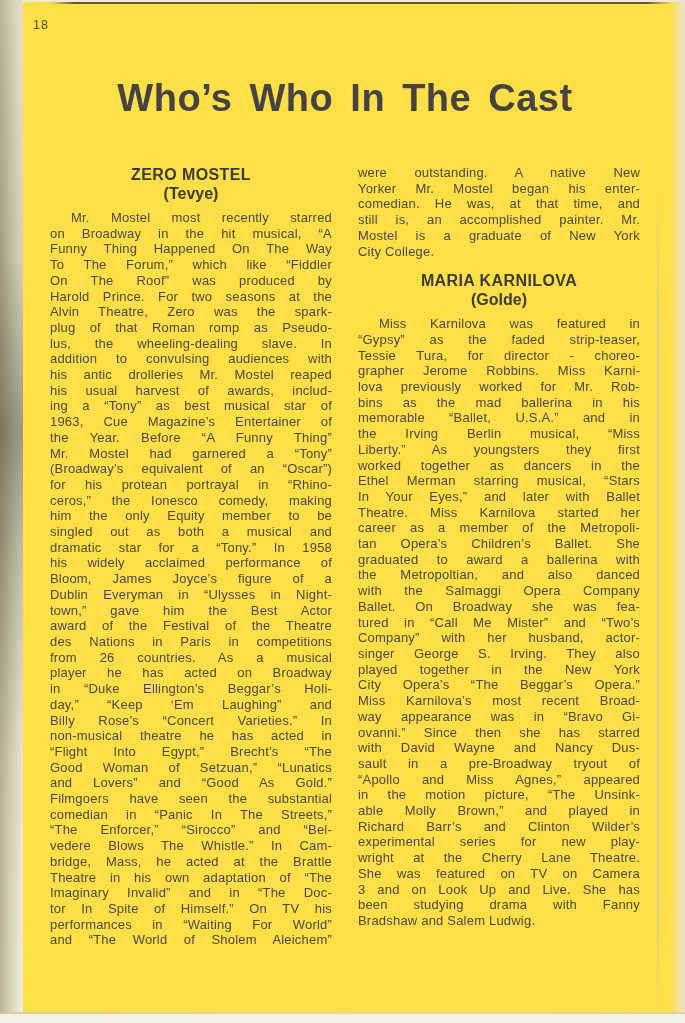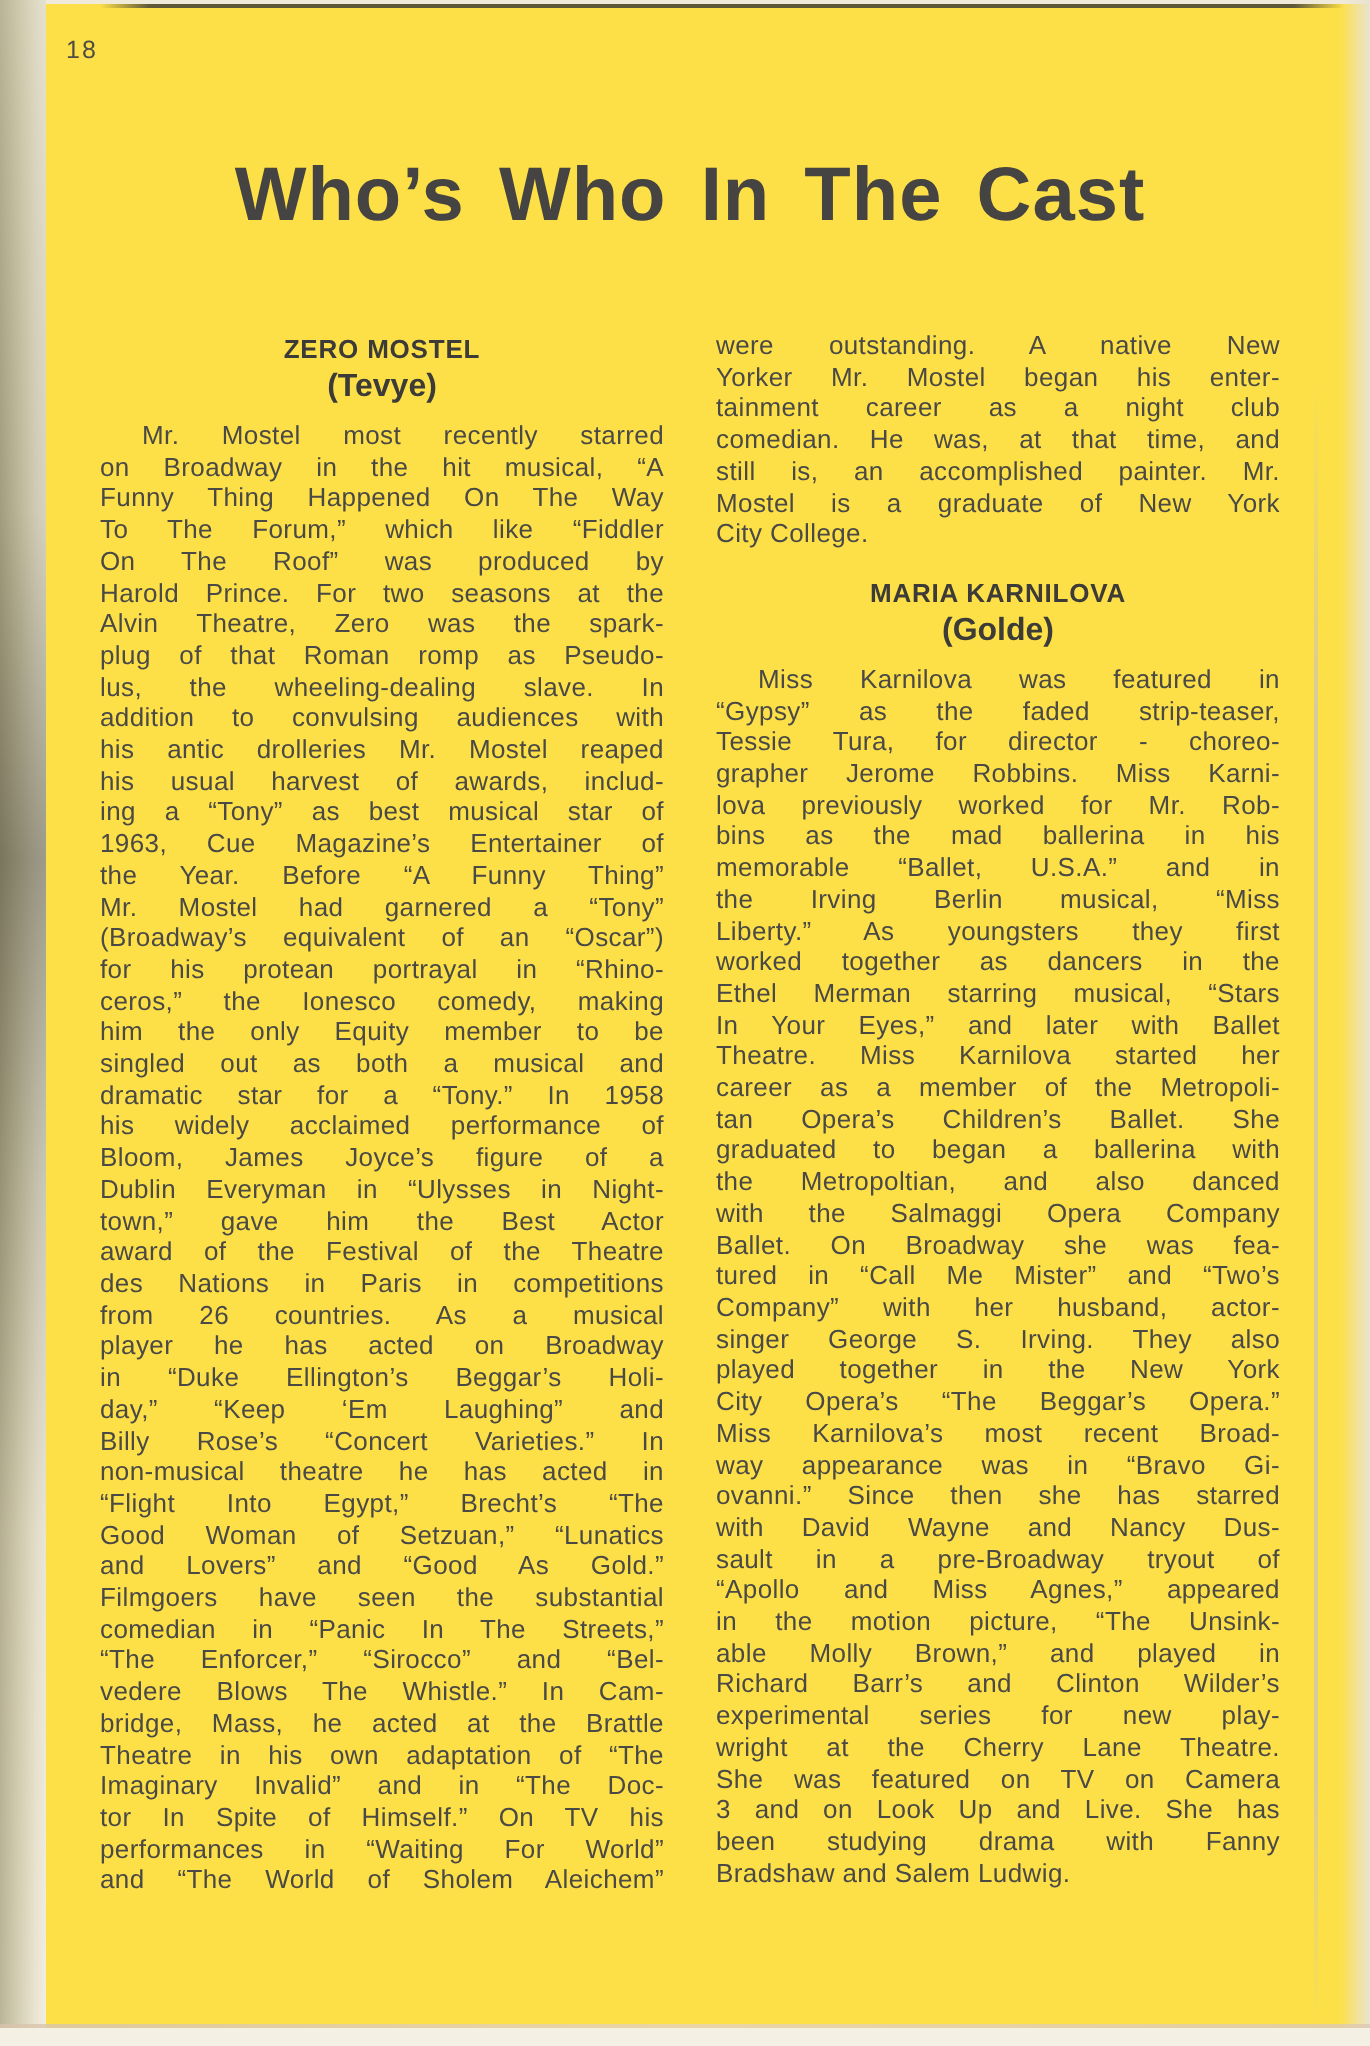--- a/index.html
+++ b/index.html
@@ -65,21 +65,21 @@
     font-size:38px; font-weight:bold; color:#454442;
     letter-spacing:.5px; word-spacing:6px;
     line-height:1.05;
   }
   .columns {
     position:absolute; left:50px; top:165px; width:590px;
     display:flex; gap:26px;
   }
   .col { width:282px; }
   .col-heading {
-    font-size:13px; font-weight:bold; text-align:center;
+    font-size:16px; font-weight:bold; text-align:center;
     letter-spacing:.4px; color:#3c3b38; line-height:20px;
   }
   .col-subheading {
     font-size:16px; font-weight:bold; text-align:center;
     color:#3c3b38; line-height:18px; margin-bottom:7px;
   }
   .sect2 .col-heading { margin-top:12px;text-align:center; }
   .body-lines { font-size:13px; letter-spacing:.2px; }
   .bline {
     line-height:15.7px;
@@ -160,21 +160,20 @@
           <div class="bline">tor In Spite of Himself.” On TV his</div>
           <div class="bline">performances in “Waiting For World”</div>
           <div class="bline">and “The World of Sholem Aleichem”</div>
         </div>
     </div>
 
     <div class="col">
       <div class="body-lines">
           <div class="bline">were outstanding. A native New</div>
           <div class="bline">Yorker Mr. Mostel began his enter-</div>
-          <div class="bline">tainment career as a night club</div>
           <div class="bline">comedian. He was, at that time, and</div>
           <div class="bline">still is, an accomplished painter. Mr.</div>
           <div class="bline">Mostel is a graduate of New York</div>
           <div class="bline flush">City College.</div>
         </div>
       <div class="sect2">
         <div class="col-heading">MARIA KARNILOVA</div>
         <div class="col-subheading">(Golde)</div>
         <div class="body-lines">
             <div class="bline indent">Miss Karnilova was featured in</div>
@@ -185,21 +184,21 @@
             <div class="bline">bins as the mad ballerina in his</div>
             <div class="bline">memorable “Ballet, U.S.A.” and in</div>
             <div class="bline">the Irving Berlin musical, “Miss</div>
             <div class="bline">Liberty.” As youngsters they first</div>
             <div class="bline">worked together as dancers in the</div>
             <div class="bline">Ethel Merman starring musical, “Stars</div>
             <div class="bline">In Your Eyes,” and later with Ballet</div>
             <div class="bline">Theatre. Miss Karnilova started her</div>
             <div class="bline">career as a member of the Metropoli-</div>
             <div class="bline">tan Opera’s Children’s Ballet. She</div>
-            <div class="bline">graduated to began a ballerina with</div>
+            <div class="bline">graduated to award a ballerina with</div>
             <div class="bline">the Metropoltian, and also danced</div>
             <div class="bline">with the Salmaggi Opera Company</div>
             <div class="bline">Ballet. On Broadway she was fea-</div>
             <div class="bline">tured in “Call Me Mister” and “Two’s</div>
             <div class="bline">Company” with her husband, actor-</div>
             <div class="bline">singer George S. Irving. They also</div>
             <div class="bline">played together in the New York</div>
             <div class="bline">City Opera’s “The Beggar’s Opera.”</div>
             <div class="bline">Miss Karnilova’s most recent Broad-</div>
             <div class="bline">way appearance was in “Bravo Gi-</div>

